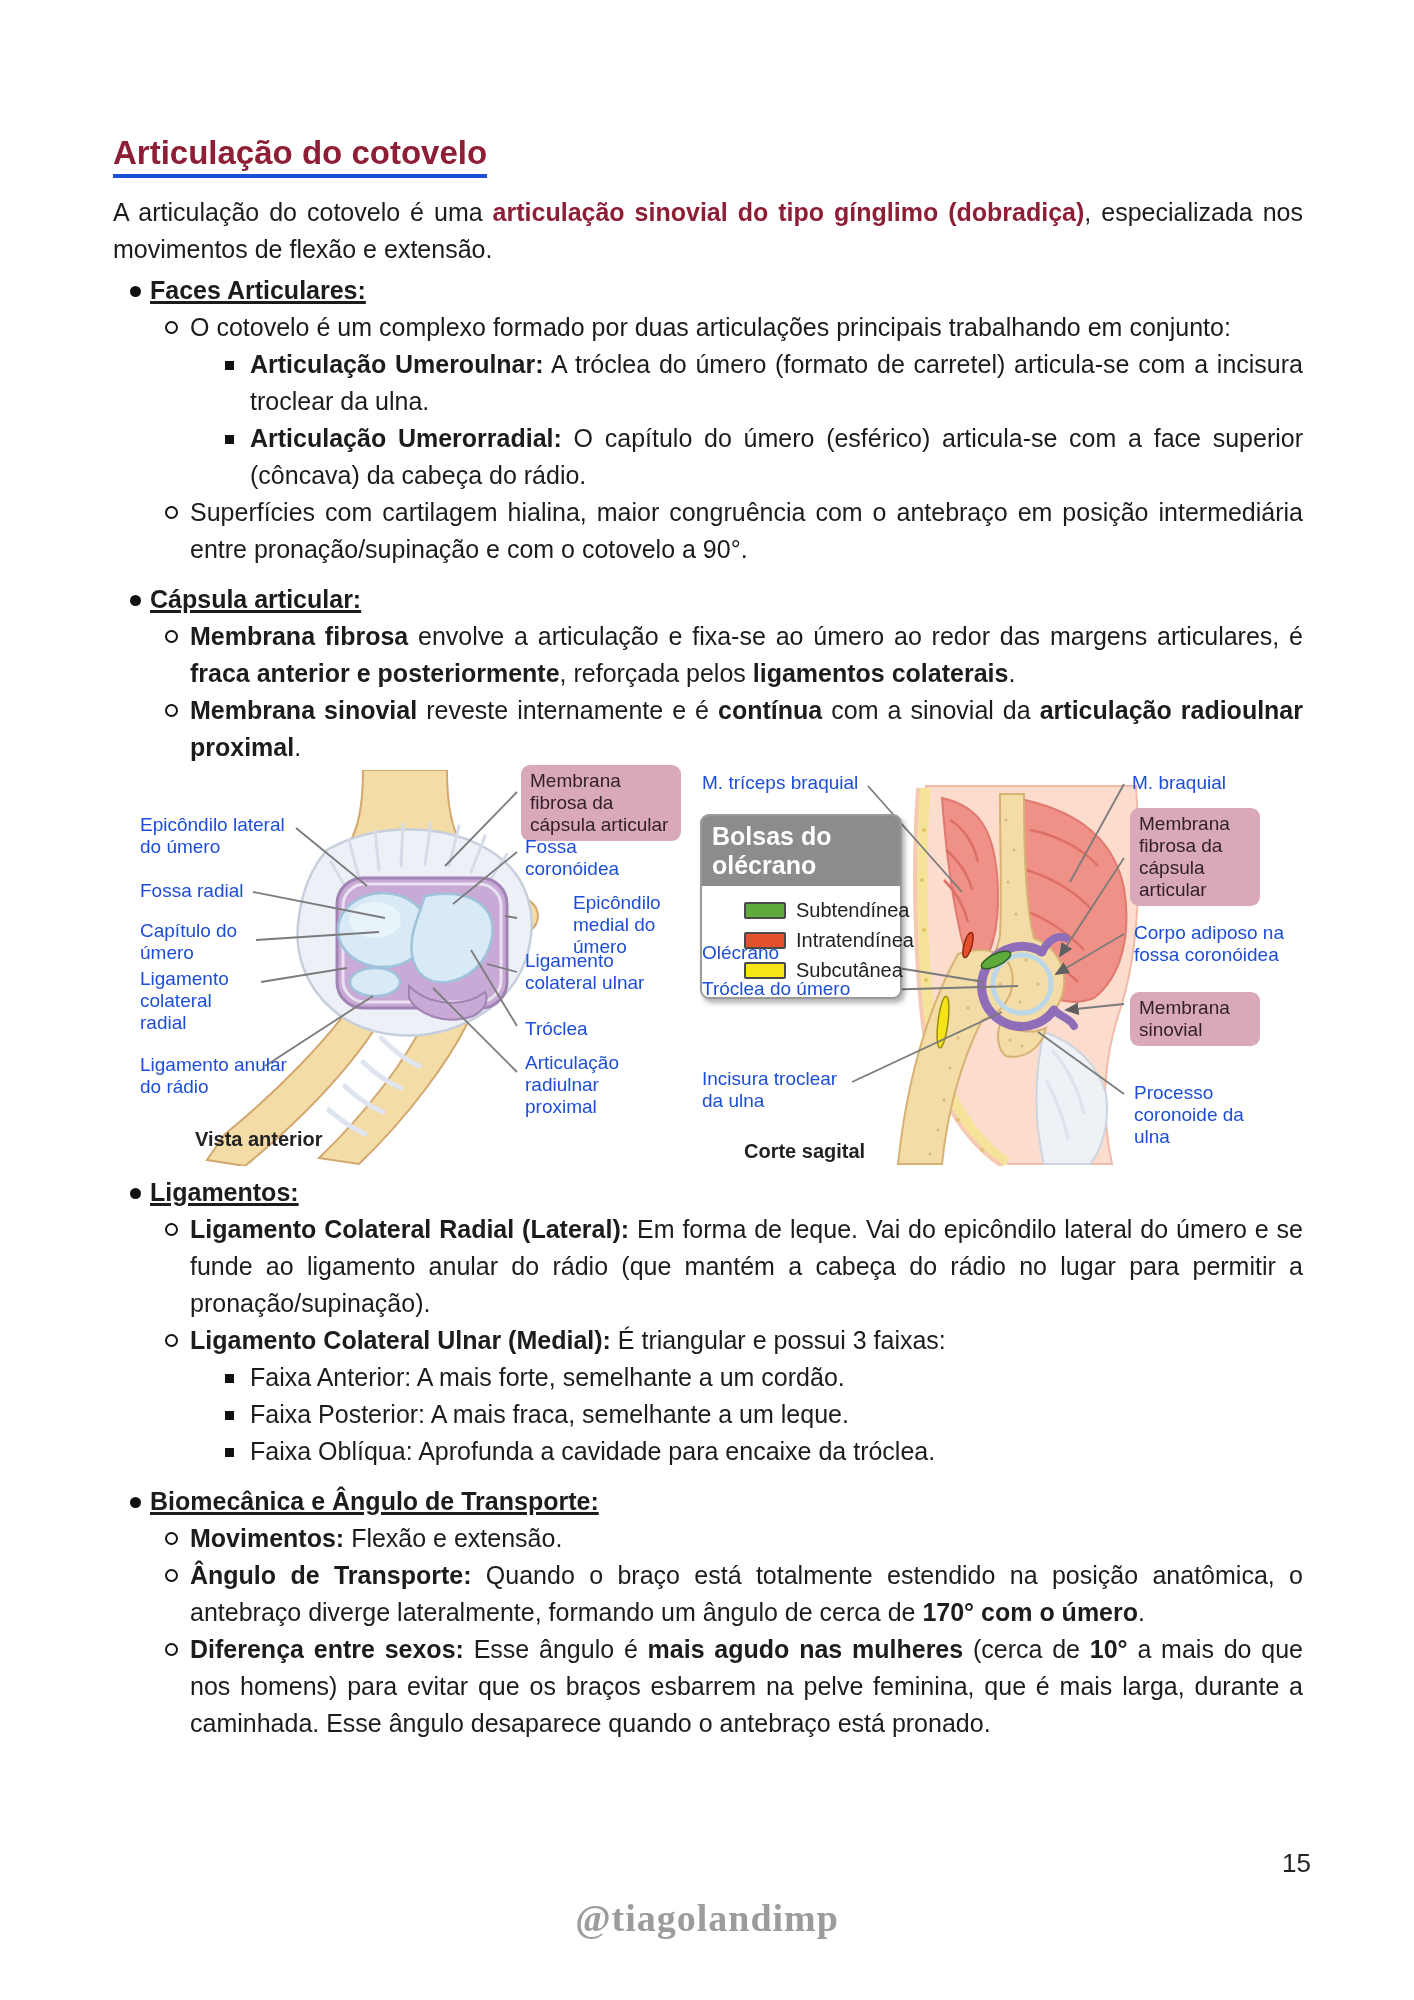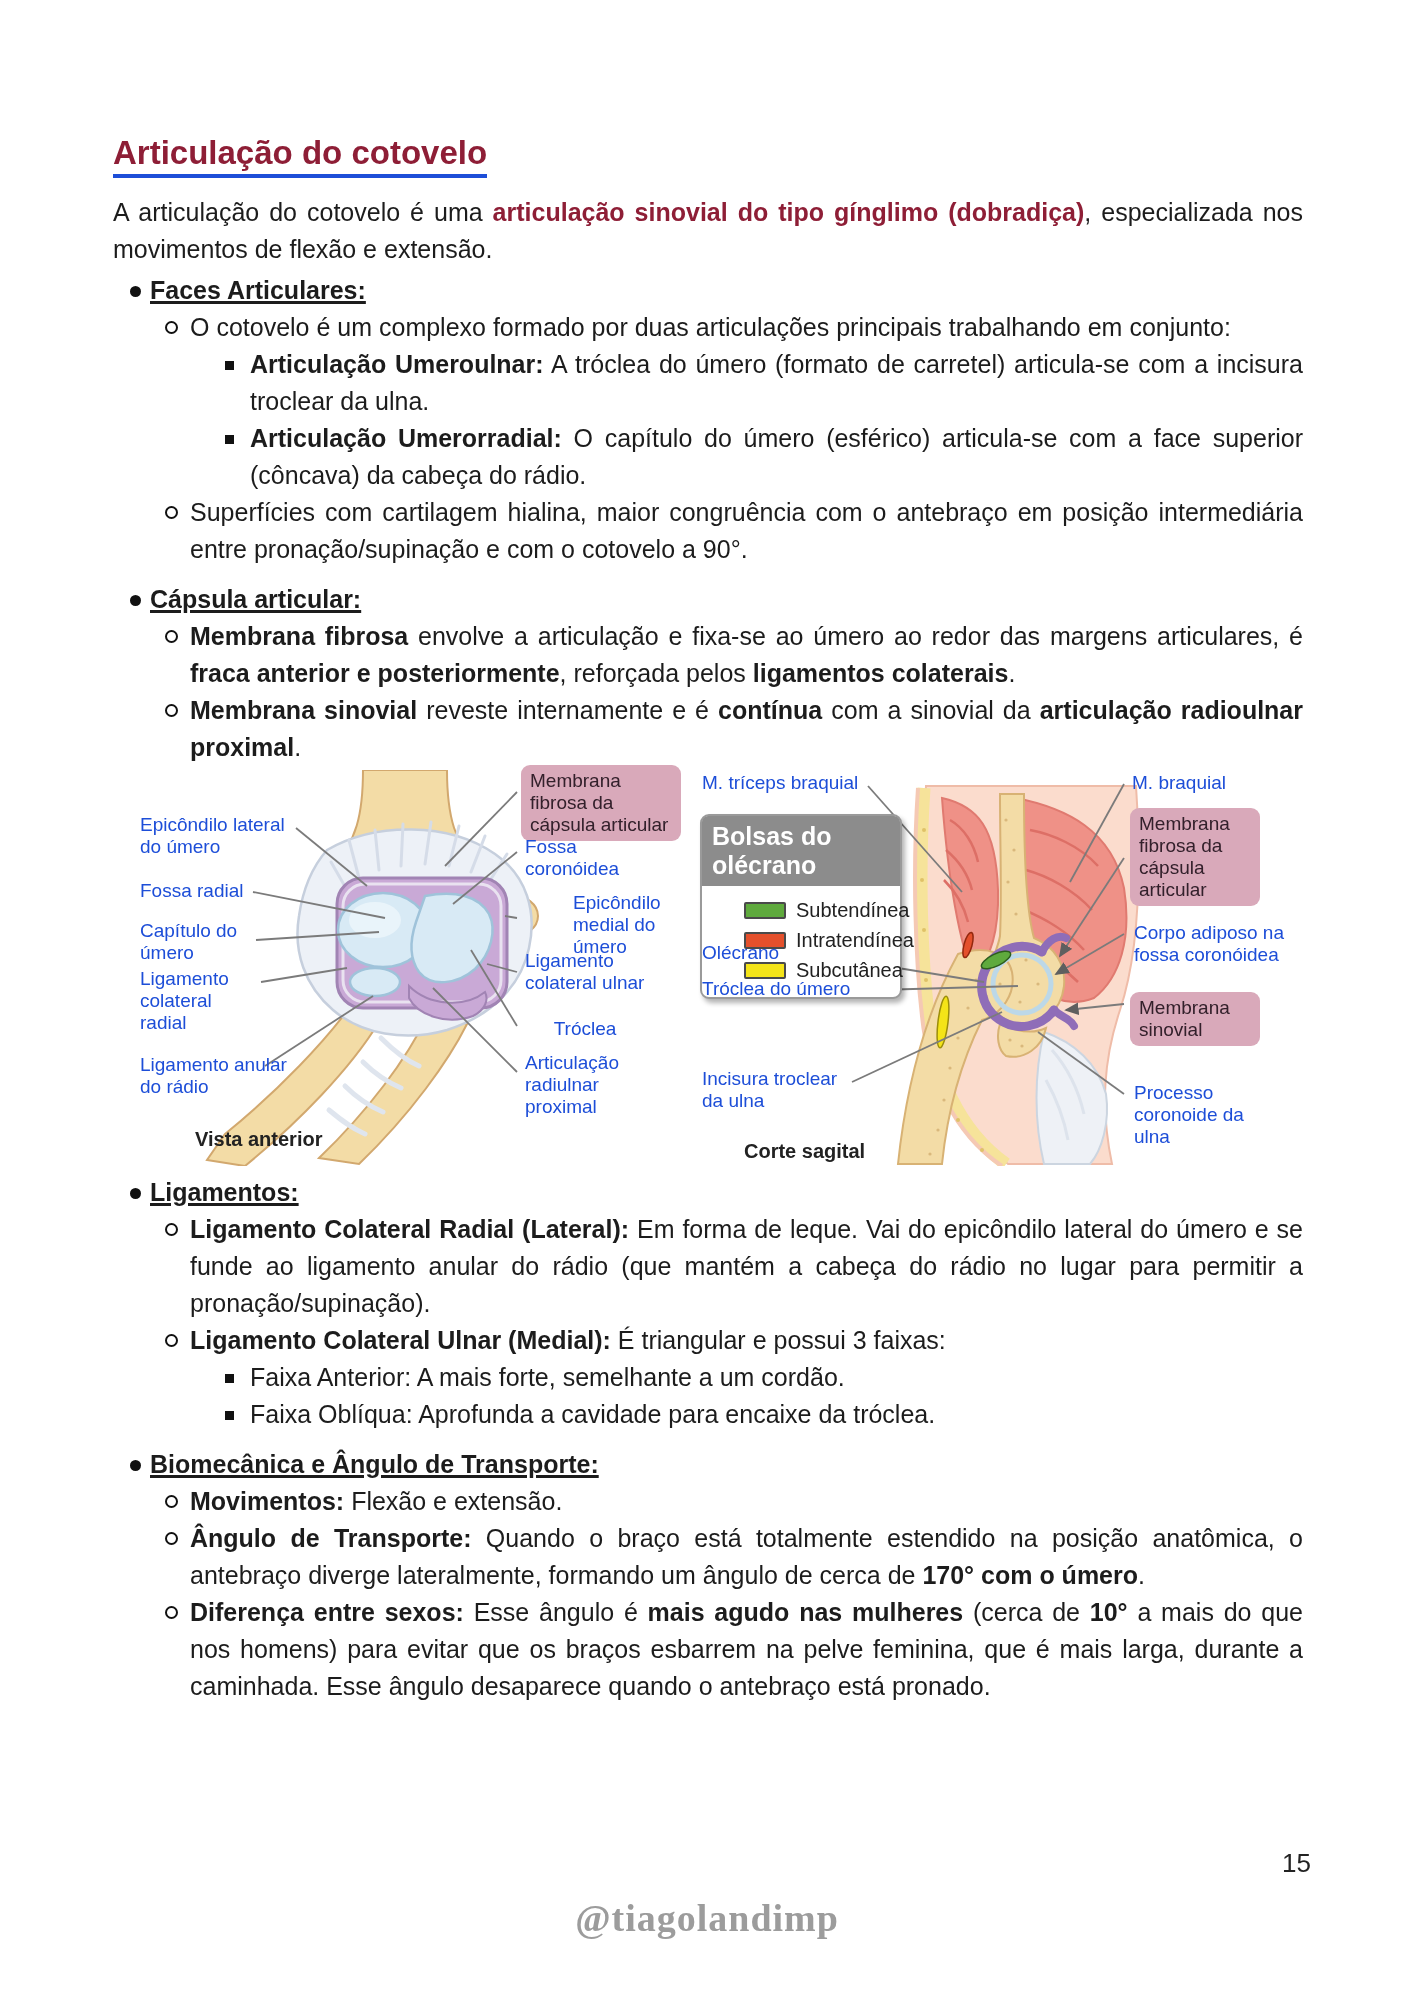--- a/index.html
+++ b/index.html
@@ -133,21 +133,21 @@
         </svg>
         <div class="fig-label" style="left:27px;top:44px;width:155px;">Epicôndilo lateral do úmero</div>
         <div class="fig-label" style="left:27px;top:110px;width:140px;">Fossa radial</div>
         <div class="fig-label" style="left:27px;top:150px;width:110px;">Capítulo do úmero</div>
         <div class="fig-label" style="left:27px;top:198px;width:110px;">Ligamento colateral radial</div>
         <div class="fig-label" style="left:27px;top:284px;width:150px;">Ligamento anular do rádio</div>
         <div class="fig-label pinkbox" style="left:408px;top:-5px;width:142px;">Membrana fibrosa da cápsula articular</div>
         <div class="fig-label" style="left:412px;top:66px;width:120px;">Fossa coronóidea</div>
         <div class="fig-label" style="left:412px;top:122px;width:120px;margin-left:48px;">Epicôndilo medial do úmero</div>
         <div class="fig-label" style="left:412px;top:180px;width:120px;">Ligamento colateral ulnar</div>
-        <div class="fig-label" style="left:412px;top:248px;width:120px;text-align:center;">Tróclea</div>
+        <div class="fig-label" style="left:412px;top:248px;width:120px;">Tróclea</div>
         <div class="fig-label" style="left:412px;top:282px;width:130px;">Articulação radiulnar proximal</div>
         <div class="caption" style="left:82px;top:358px;">Vista anterior</div>
       </div>
 
       <div class="fig fig-right">
         <svg class="art" width="603" height="396" viewBox="0 0 603 396">
           <defs>
             <marker id="arr" markerWidth="9" markerHeight="8" refX="7" refY="3.5" orient="auto">
               <path d="M0,0 L8,3.5 L0,7 Z" fill="#5f5f5f"></path>
             </marker>
@@ -268,20 +268,24 @@
     <div class="l2 body-text">
       <span class="marker circ"></span>
       <span><b>Ligamento Colateral Ulnar (Medial):</b><span> É triangular e possui 3 faixas:</span></span>
     </div>
     <div class="l3 body-text">
       <span class="marker sq"></span>
       <span>Faixa Anterior: A mais forte, semelhante a um cordão.</span>
     </div>
     <div class="l3 body-text">
       <span class="marker sq"></span>
+      <span>Faixa Posterior: A mais fraca, semelhante a um leque.</span>
+    </div>
+    <div class="l3 body-text">
+      <span class="marker sq"></span>
       <span>Faixa Oblíqua: Aprofunda a cavidade para encaixe da tróclea.</span>
     </div>
 
     
     <div class="l1 body-text" style="margin-top:13px;">
       <span class="marker dot"></span>
       <span class="hd">Biomecânica e Ângulo de Transporte:</span>
     </div>
     <div class="l2 body-text">
       <span class="marker circ"></span>

